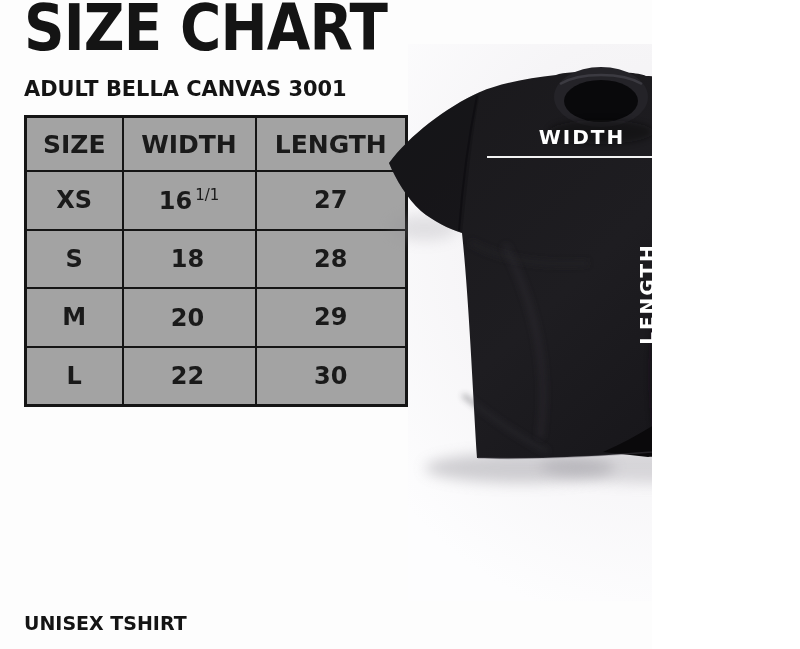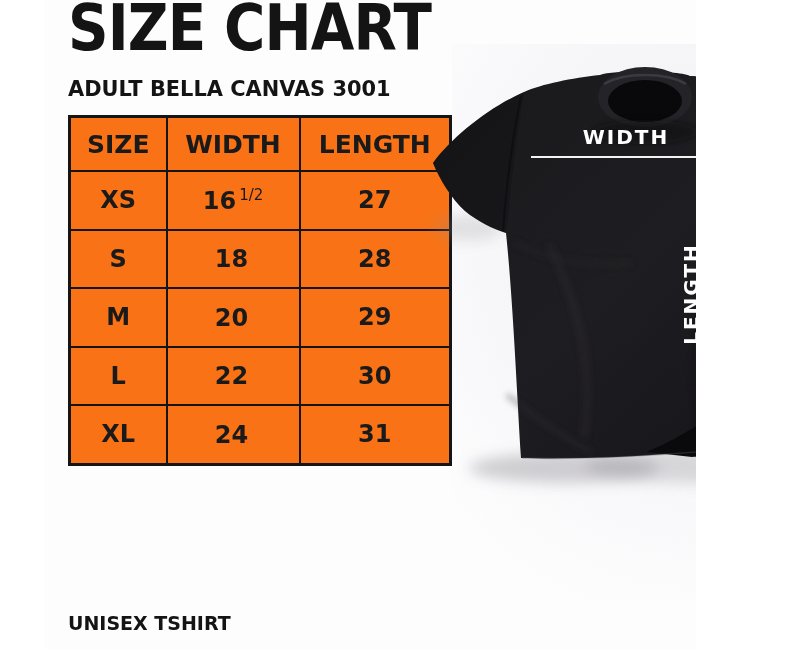--- a/index.html
+++ b/index.html
@@ -1,36 +1,35 @@
 <!DOCTYPE html>
 <html><head>
 <meta charset="utf-8">
 <style>
   html,body{margin:0;padding:0;background:#ffffff;}
   .page{
     position:relative;width:652px;height:649px;overflow:hidden;
     background:#fdfdfd;color:#161616;
     font-family:"DejaVu Sans","Liberation Sans",sans-serif;
-    margin-left:44px;
   }
   
   .title{
     position:absolute;left:24px;top:-4px;margin:0;
     font-size:64px;line-height:64px;font-weight:bold;letter-spacing:-1px;
     transform:scaleX(.88);transform-origin:left top;white-space:nowrap;color:#141414;
   }
   .subtitle{
     position:absolute;left:24px;top:76px;
     font-size:22px;font-weight:bold;letter-spacing:0;
     transform:scaleX(.95);transform-origin:left top;white-space:nowrap;color:#141414;
   }
   table.size-table{
     position:absolute;left:24px;top:115px;width:381px;
     border-collapse:collapse;table-layout:fixed;
-    border:3px solid #151515;background:#f97316;
+    border:3px solid #151515;background:#a3a3a3;
   }
   .size-table th,.size-table td{
     border:2px solid #151515;text-align:center;vertical-align:middle;
     font-weight:bold;color:#1a1a1a;padding:0;
   }
   .size-table th{height:52px;font-size:25px;letter-spacing:0;}
   .size-table td{height:56.5px;font-size:24px;}
   .frac{
     font-size:15px;font-weight:normal;vertical-align:9px;margin-left:3px;letter-spacing:0;
   }
@@ -75,42 +74,37 @@
     <thead>
       <tr>
         <th>SIZE</th>
         <th>WIDTH</th>
         <th>LENGTH</th>
       </tr>
     </thead>
     <tbody>
       <tr>
         <td>XS</td>
-        <td><span>16</span><span class="frac">1/2</span></td>
+        <td><span>16</span><span class="frac">1/1</span></td>
         <td>27</td>
       </tr>
       <tr>
         <td>S</td>
         <td><span>18</span><span class="frac"></span></td>
         <td>28</td>
       </tr>
       <tr>
         <td>M</td>
         <td><span>20</span><span class="frac"></span></td>
         <td>29</td>
       </tr>
       <tr>
         <td>L</td>
         <td><span>22</span><span class="frac"></span></td>
         <td>30</td>
-      </tr>
-      <tr>
-        <td>XL</td>
-        <td><span>24</span><span class="frac"></span></td>
-        <td>31</td>
       </tr>
     </tbody>
   </table>
 
   <div class="footer-note">UNISEX TSHIRT</div>
 
   <div class="photo">
     <div class="photo-bg"></div>
 
     <svg width="422" height="577" viewBox="378 38 422 577" xmlns="http://www.w3.org/2000/svg">

